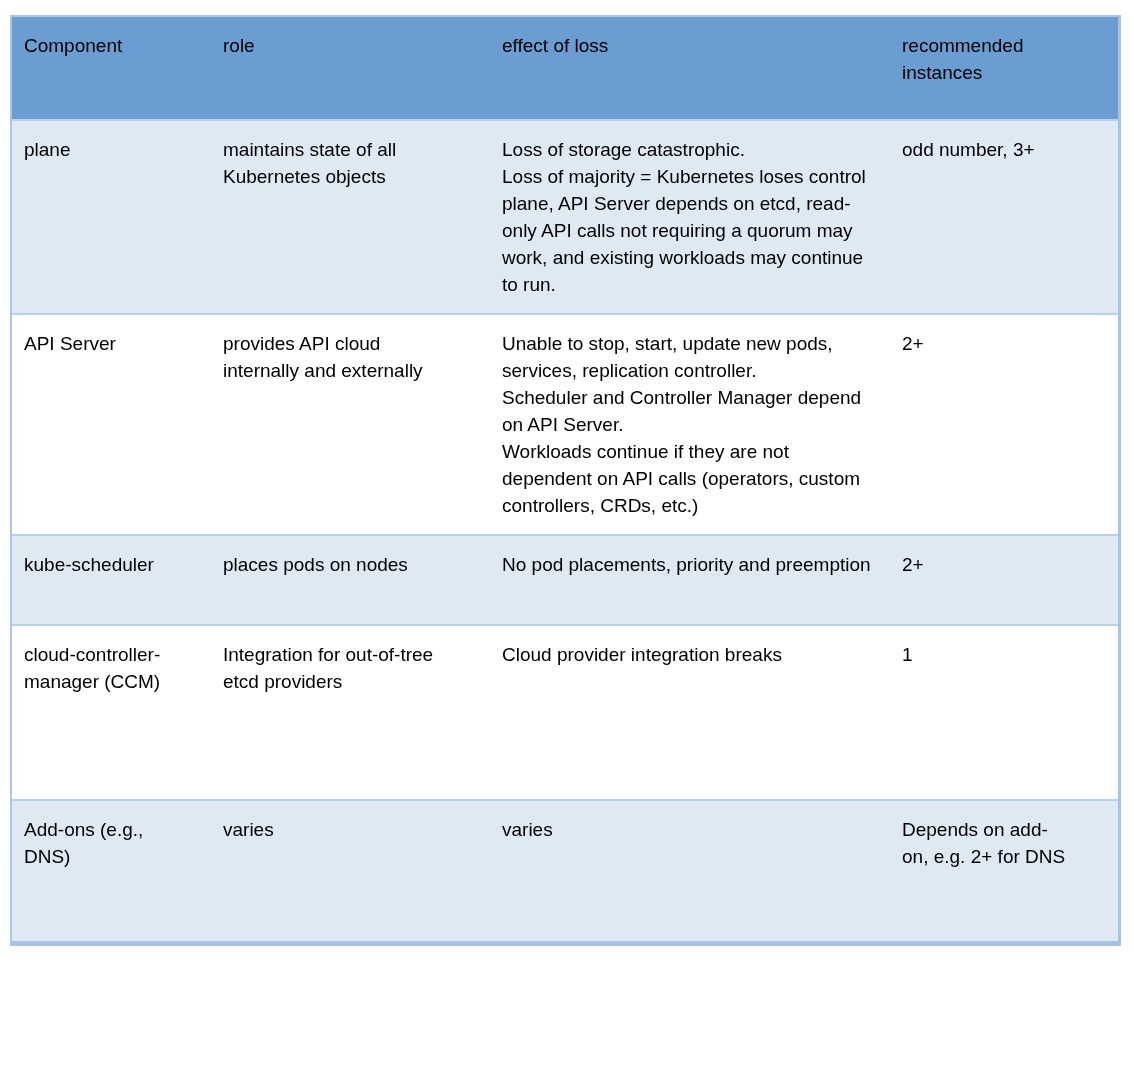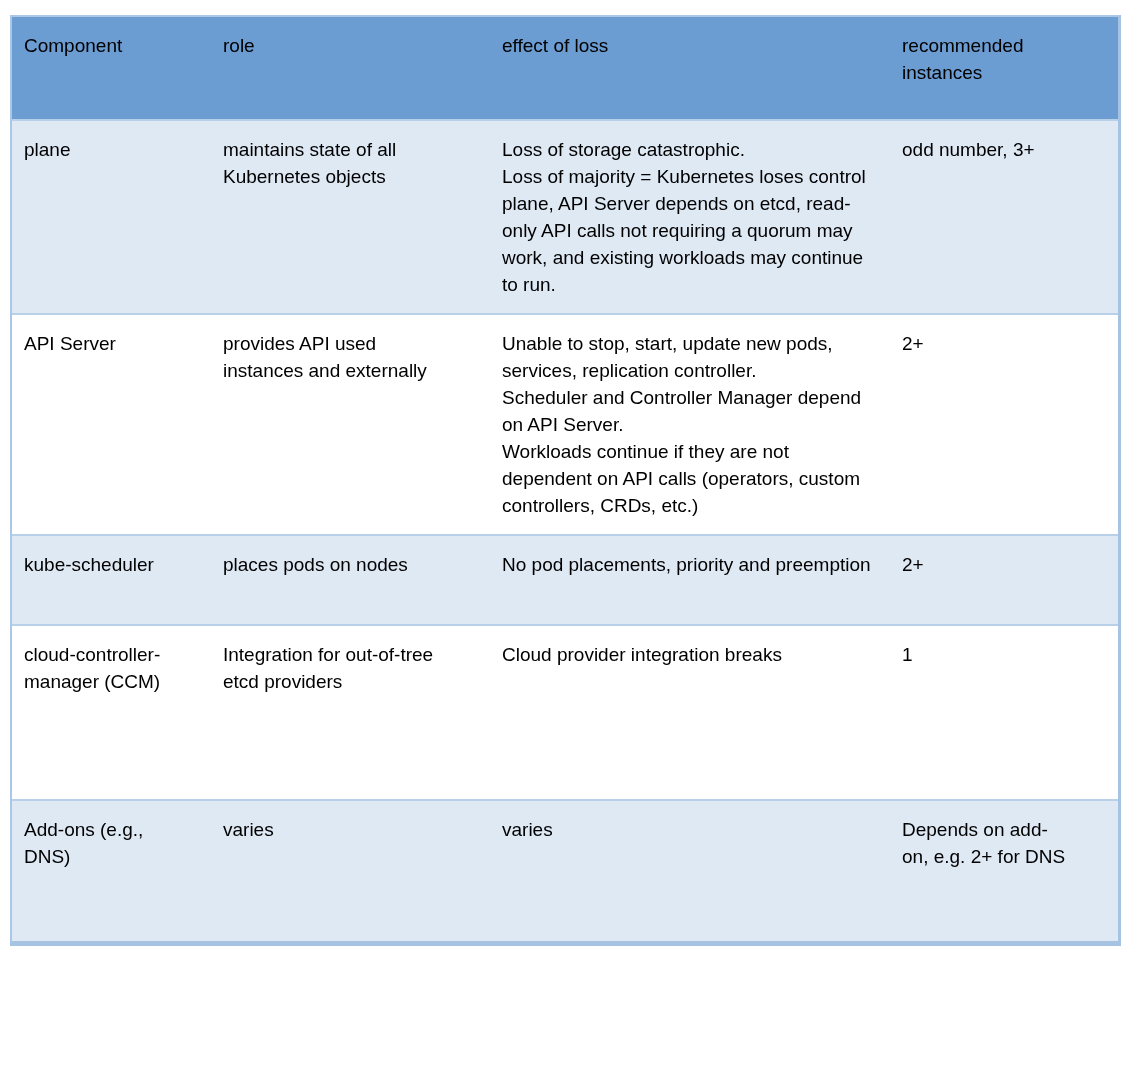--- a/index.html
+++ b/index.html
@@ -90,21 +90,21 @@
     <tbody>
       <tr class="r-etcd">
         <td>plane</td>
         <td>maintains state of all Kubernetes objects</td>
         <td>Loss of storage catastrophic.
 Loss of majority = Kubernetes loses control plane, API Server depends on etcd, read-only API calls not requiring a quorum may work, and existing workloads may continue to run.</td>
         <td>odd number, 3+</td>
       </tr>
       <tr class="r-api">
         <td>API Server</td>
-        <td>provides API used instances and externally</td>
+        <td>provides API cloud internally and externally</td>
         <td><span>Unable to stop, start, update new pods, services, replication controller.
 Scheduler and Controller Manager depend on API Server.
 Workloads continue if they are not dependent on API calls (operators, custom controllers, </span><span class="squiggle">CRDs,</span><span> etc.)</span></td>
         <td>2+</td>
       </tr>
       <tr class="r-sched">
         <td>kube-scheduler</td>
         <td>places pods on nodes</td>
         <td>No pod placements, priority and preemption</td>
         <td>2+</td>

